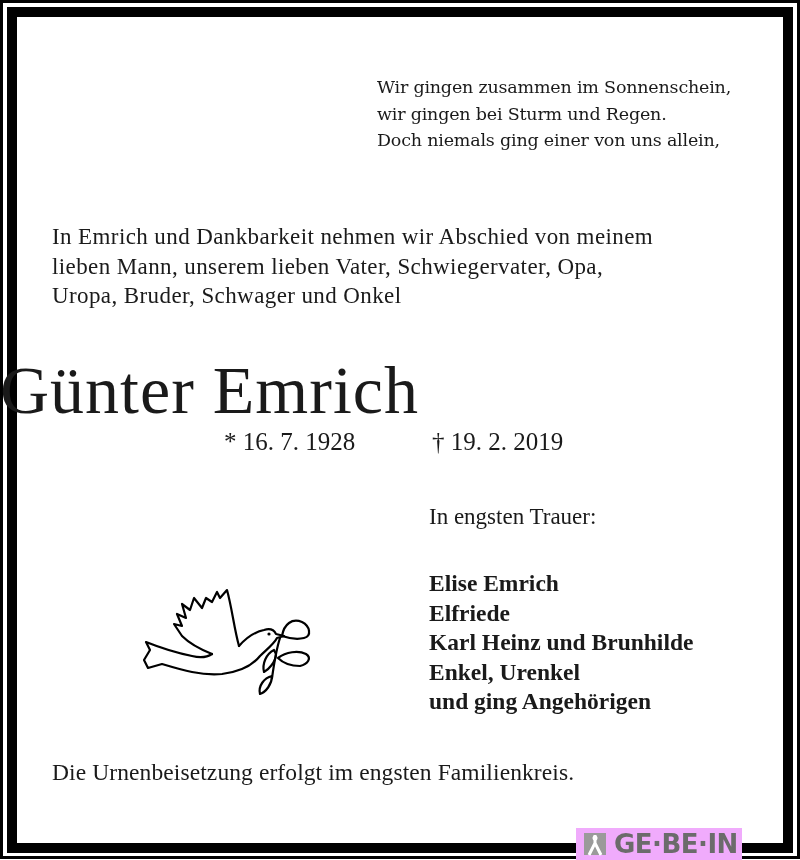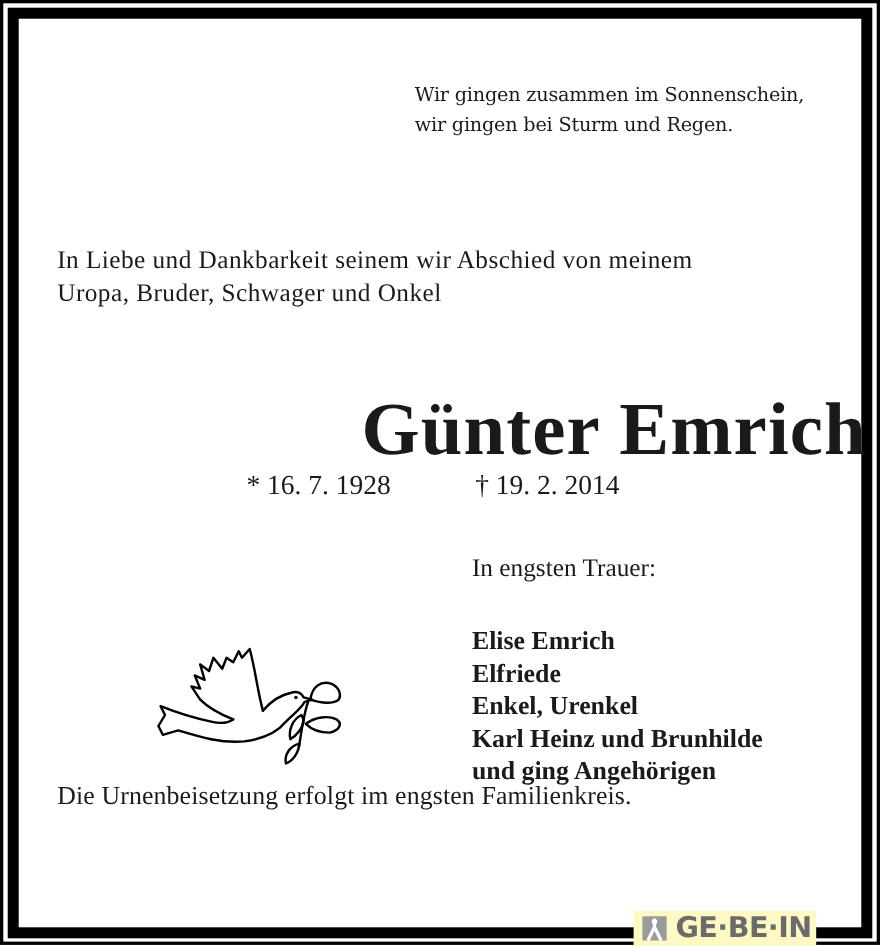--- a/index.html
+++ b/index.html
@@ -8,65 +8,67 @@
   .frame-outer { position:absolute; left:0; top:0; width:800px; height:859px;
                  box-sizing:border-box; border:3px solid #000; }
   .frame-inner { position:absolute; left:7px; top:7px; width:786px; height:846px;
                  box-sizing:border-box; border:10px solid #000; }
   .poem { position:absolute; left:349px; top:74px; font-size:17.5px; line-height:26.5px;
           font-family:"DejaVu Serif", serif; letter-spacing:-0.2px;margin-left:28px; }
   .poem div { white-space:nowrap; }
   .intro { position:absolute; left:52px; top:222px; font-size:23px; line-height:29.5px;
            font-family:"Liberation Serif", serif; letter-spacing:0.4px; }
   .intro div { white-space:nowrap; }
-  .name { position:absolute; left:0; width:788px; top:352px; text-align:right;
-          font-family:"Liberation Serif", serif; font-weight:bold; font-size:68px;
+  .name { position:absolute; left:0; width:788px; top:352px; text-align:left;
+          font-family:"Liberation Serif", serif; font-weight:normal; font-size:68px;
           letter-spacing:1px; line-height:76px; }
   .dates { position:absolute; top:428px; font-size:25px; font-family:"Liberation Serif", serif; white-space:nowrap; }
   .birth { left:224px; }
   .death { left:432px; }
   .mourn-label { position:absolute; left:429px; top:504px; font-size:23px; font-family:"Liberation Serif", serif; white-space:nowrap; }
   .mourners { position:absolute; left:429px; top:569px; font-size:23.5px; line-height:29.5px;
               font-family:"Liberation Serif", serif; font-weight:bold; }
   .mourners div { white-space:nowrap; }
   .dove { position:absolute; left:142px; top:578px; width:172px; height:118px; }
-  .burial { position:absolute; left:52px; top:711px; font-size:23.5px;
+  .burial { position:absolute; left:52px; top:759px; font-size:23.5px;
             font-family:"Liberation Serif", serif; white-space:nowrap; letter-spacing:0.1px; }
-  .logo { position:absolute; left:576px; top:828px; height:32px; background:#fef9c3;
+  .logo { position:absolute; left:576px; top:828px; height:32px; background:#f0abfc;
           display:flex; align-items:center; padding:0 4px 0 6px; }
   .logo-mark { width:26px; height:26px; margin-right:6px; }
   .logo-text { font-family:"DejaVu Sans", sans-serif; font-weight:bold; font-size:26px;
                color:#6b6b6b; letter-spacing:-0.5px; line-height:30px; }
 </style>
 </head>
 <body>
 
 <div class="frame-outer"></div>
 <div class="frame-inner"></div>
 
 <div class="poem">
   <div>Wir gingen zusammen im Sonnenschein,</div>
   <div>wir gingen bei Sturm und Regen.</div>
+  <div>Doch niemals ging einer von uns allein,</div>
 </div>
 
 <div class="intro">
-  <div>In Liebe und Dankbarkeit seinem wir Abschied von meinem</div>
+  <div>In Emrich und Dankbarkeit nehmen wir Abschied von meinem</div>
+  <div>lieben Mann, unserem lieben Vater, Schwiegervater, Opa,</div>
   <div>Uropa, Bruder, Schwager und Onkel</div>
 </div>
 
 <div class="name">Günter Emrich</div>
 <div class="dates birth">* 16. 7. 1928</div>
-<div class="dates death">† 19. 2. 2014</div>
+<div class="dates death">† 19. 2. 2019</div>
 
 <div class="mourn-label">In engsten Trauer:</div>
 <div class="mourners">
   <div>Elise Emrich</div>
   <div>Elfriede</div>
+  <div>Karl Heinz und Brunhilde</div>
   <div>Enkel, Urenkel</div>
-  <div>Karl Heinz und Brunhilde</div>
   <div>und ging Angehörigen</div>
 </div>
 
 <svg class="dove" viewBox="0 0 172 118" fill="none" stroke="#000" stroke-width="2.2" stroke-linejoin="round" stroke-linecap="round">
 
   <path d="M97 68 C92 50 90 30 85 12 L78 20 L75 14 L70 24 L64 20 L60 30 L52 20 L48 32 L40 26 L44 40 L35 36 L40 48 L32 46 L40 58 C48 66 60 72 70 76"></path>
 
   <path d="M97 68 C104 60 112 54 122 52 C128 50 132 52 134 56 L142 58 L135 60 C132 66 124 72 118 78 C110 88 96 94 80 96 C60 98 40 92 20 86 L6 90 L2 82 L8 72 L4 64 C14 68 30 74 50 78 C58 80 64 80 70 76"></path>
 
   <circle cx="127" cy="56" r="1.6" fill="#000" stroke="none"></circle>

